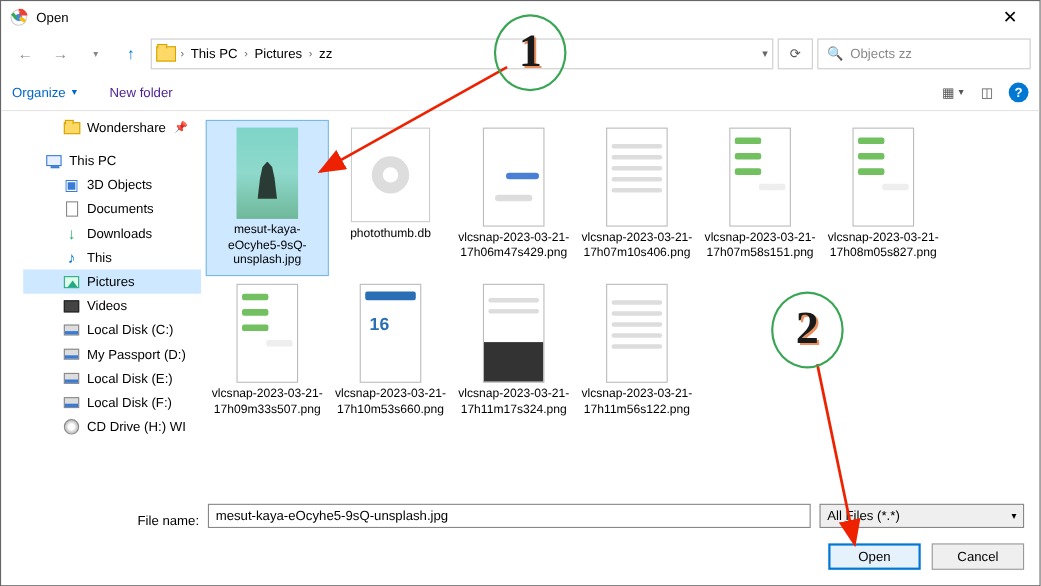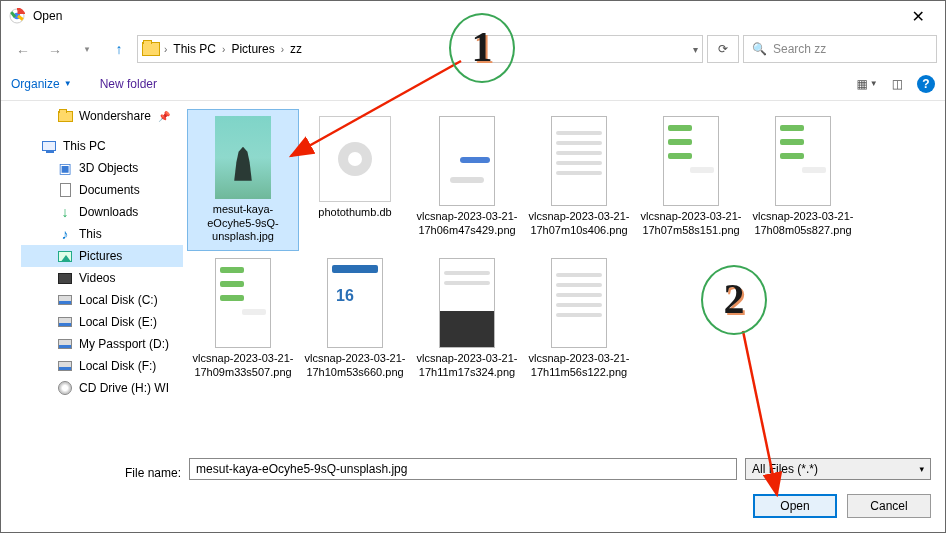--- a/index.html
+++ b/index.html
@@ -113,21 +113,21 @@
     <span class="crumb">This PC</span>
     <span class="sep">›</span>
     <span class="crumb">Pictures</span>
     <span class="sep">›</span>
     <span class="crumb">zz</span>
     <span class="dropdown">▾</span>
   </div>
   <div class="refresh">⟳</div>
   <div class="searchbox">
     <span>🔍</span>
-    <span textcontent="Search zz">Search zz</span>
+    <span textcontent="Search zz">Objects zz</span>
   </div>
 </div>
 
 <div class="toolbar">
   <div class="org">
     <span>Organize</span>
     <span class="arrow">▼</span>
   </div>
   <div class="nf">New folder</div>
   <div class="right">
@@ -197,27 +197,27 @@
       <div class="item indent">
         <span class="ic">
           <span class="ic-disk"></span>
         </span>
         <span>Local Disk (C:)</span>
       </div>
       <div class="item indent">
         <span class="ic">
           <span class="ic-disk"></span>
         </span>
+        <span>My Passport (D:)</span>
+      </div>
+      <div class="item indent">
+        <span class="ic">
+          <span class="ic-disk"></span>
+        </span>
         <span>Local Disk (E:)</span>
-      </div>
-      <div class="item indent">
-        <span class="ic">
-          <span class="ic-disk"></span>
-        </span>
-        <span>My Passport (D:)</span>
       </div>
       <div class="item indent">
         <span class="ic">
           <span class="ic-disk"></span>
         </span>
         <span>Local Disk (F:)</span>
       </div>
       <div class="item indent">
         <span class="ic">
           <span class="ic-cd"></span>

